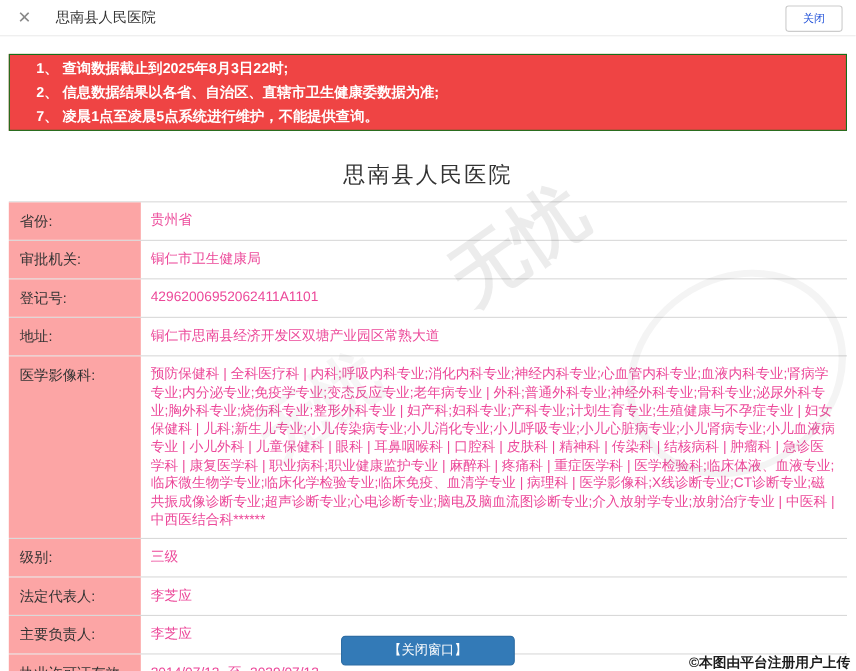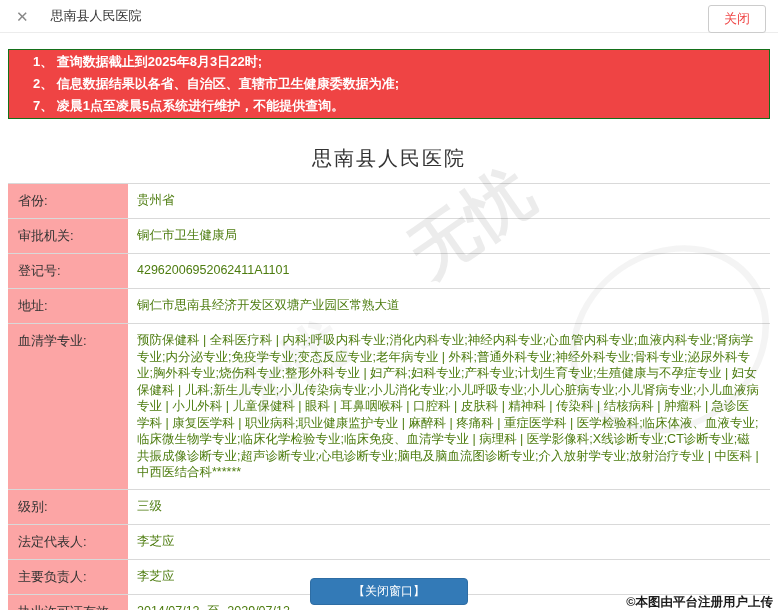--- a/index.html
+++ b/index.html
@@ -16,21 +16,21 @@
     display:flex; align-items:center;
     padding:0 16px;
     border-bottom:1px solid #ececec;
     background:#fff;
   }
   .close-x { font-size:15px; color:#888; cursor:pointer; line-height:1; }
   .topbar-title { margin-left:22px; font-size:13px; color:#333; }
   .topbar-close-btn {
     position:absolute; top:5px; right:12px;
     background:#fff; border:1px solid #ccc; border-radius:3px;
-    padding:4px 15px; font-size:13px; color:#ef4444; cursor:pointer;
+    padding:4px 15px; font-size:10px; color:#1d4ed8; cursor:pointer;
     font-family:inherit;
     margin-left:33px;
   }
 
   
   .notice {
     margin:16px 8px 0 8px;
     background:#ef4444;
     border:1px solid #14701a;
     color:#fff; font-weight:bold;
@@ -50,21 +50,21 @@
   
   .info-table { margin:0 8px; border-bottom:1px solid #d9d9d9; }
   .info-row { display:flex; border-top:1px solid #d9d9d9; }
   .info-label {
     flex:0 0 120px; width:120px; box-sizing:border-box;
     background:#fca5a5; padding:8px 4px 8px 10px;
     font-size:13px; color:#333;
   }
   .info-value {
     flex:1; padding:8px 10px 8px 9px;
-    font-size:12.5px; line-height:16.5px; color:#4d7c0f;
+    font-size:12.5px; line-height:16.5px; color:#ec4899;
     word-break:break-all;
   }
 
   
   .footer { position:absolute; left:0; right:0; bottom:0; height:42px; }
   .close-window-btn {
     position:absolute; left:50%; transform:translateX(-50%); bottom:5px;
     background:#337ab7; border:1px solid #2e6da4; border-radius:4px;
     color:#ffffff; font-size:12px; padding:4px 42px; cursor:pointer;
     font-family:Liberation Serif, serif; white-space:nowrap;
@@ -124,21 +124,21 @@
   </div>
   <div class="info-row">
     <div class="info-label">登记号:</div>
     <div class="info-value">42962006952062411A1101</div>
   </div>
   <div class="info-row">
     <div class="info-label">地址:</div>
     <div class="info-value">铜仁市思南县经济开发区双塘产业园区常熟大道</div>
   </div>
   <div class="info-row">
-    <div class="info-label">血清学专业:</div>
+    <div class="info-label">医学影像科:</div>
     <div class="info-value">预防保健科 | 全科医疗科 | 内科;呼吸内科专业;消化内科专业;神经内科专业;心血管内科专业;血液内科专业;肾病学专业;内分泌专业;免疫学专业;变态反应专业;老年病专业 | 外科;普通外科专业;神经外科专业;骨科专业;泌尿外科专业;胸外科专业;烧伤科专业;整形外科专业 | 妇产科;妇科专业;产科专业;计划生育专业;生殖健康与不孕症专业 | 妇女保健科 | 儿科;新生儿专业;小儿传染病专业;小儿消化专业;小儿呼吸专业;小儿心脏病专业;小儿肾病专业;小儿血液病专业 | 小儿外科 | 儿童保健科 | 眼科 | 耳鼻咽喉科 | 口腔科 | 皮肤科 | 精神科 | 传染科 | 结核病科 | 肿瘤科 | 急诊医学科 | 康复医学科 | 职业病科;职业健康监护专业 | 麻醉科 | 疼痛科 | 重症医学科 | 医学检验科;临床体液、血液专业;临床微生物学专业;临床化学检验专业;临床免疫、血清学专业 | 病理科 | 医学影像科;X线诊断专业;CT诊断专业;磁共振成像诊断专业;超声诊断专业;心电诊断专业;脑电及脑血流图诊断专业;介入放射学专业;放射治疗专业 | 中医科 | 中西医结合科******</div>
   </div>
   <div class="info-row">
     <div class="info-label">级别:</div>
     <div class="info-value">三级</div>
   </div>
   <div class="info-row">
     <div class="info-label">法定代表人:</div>
     <div class="info-value">李芝应</div>
   </div>

